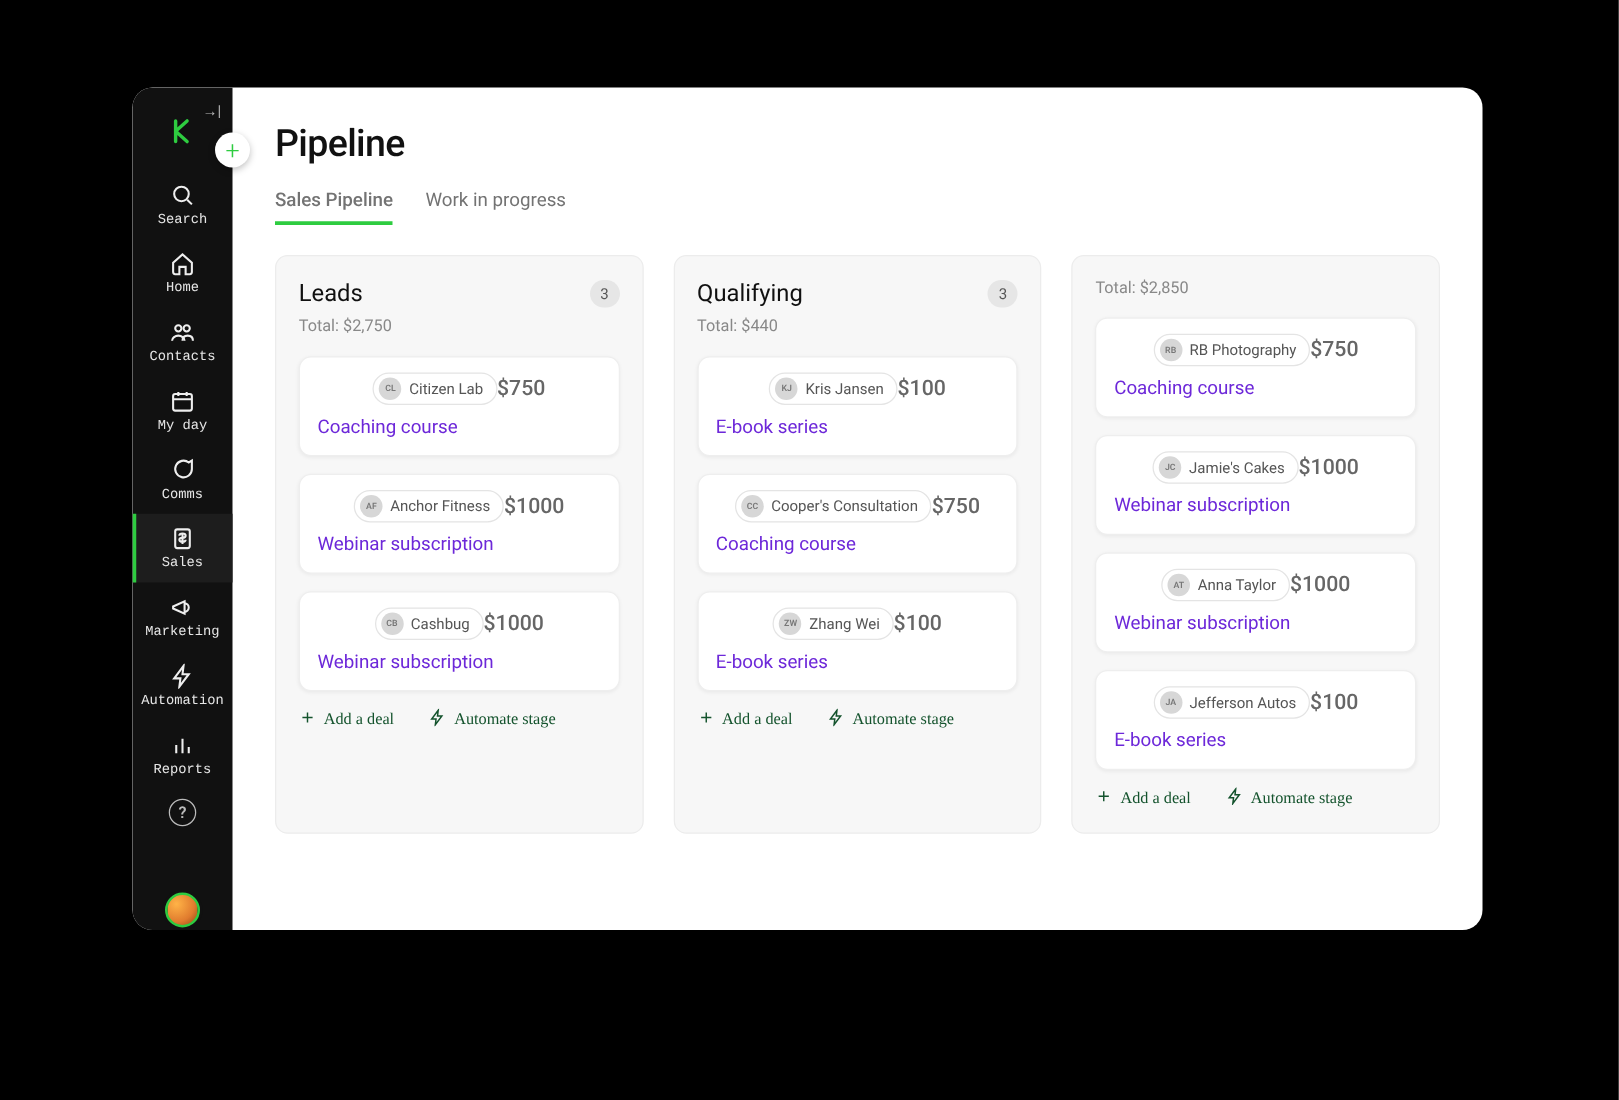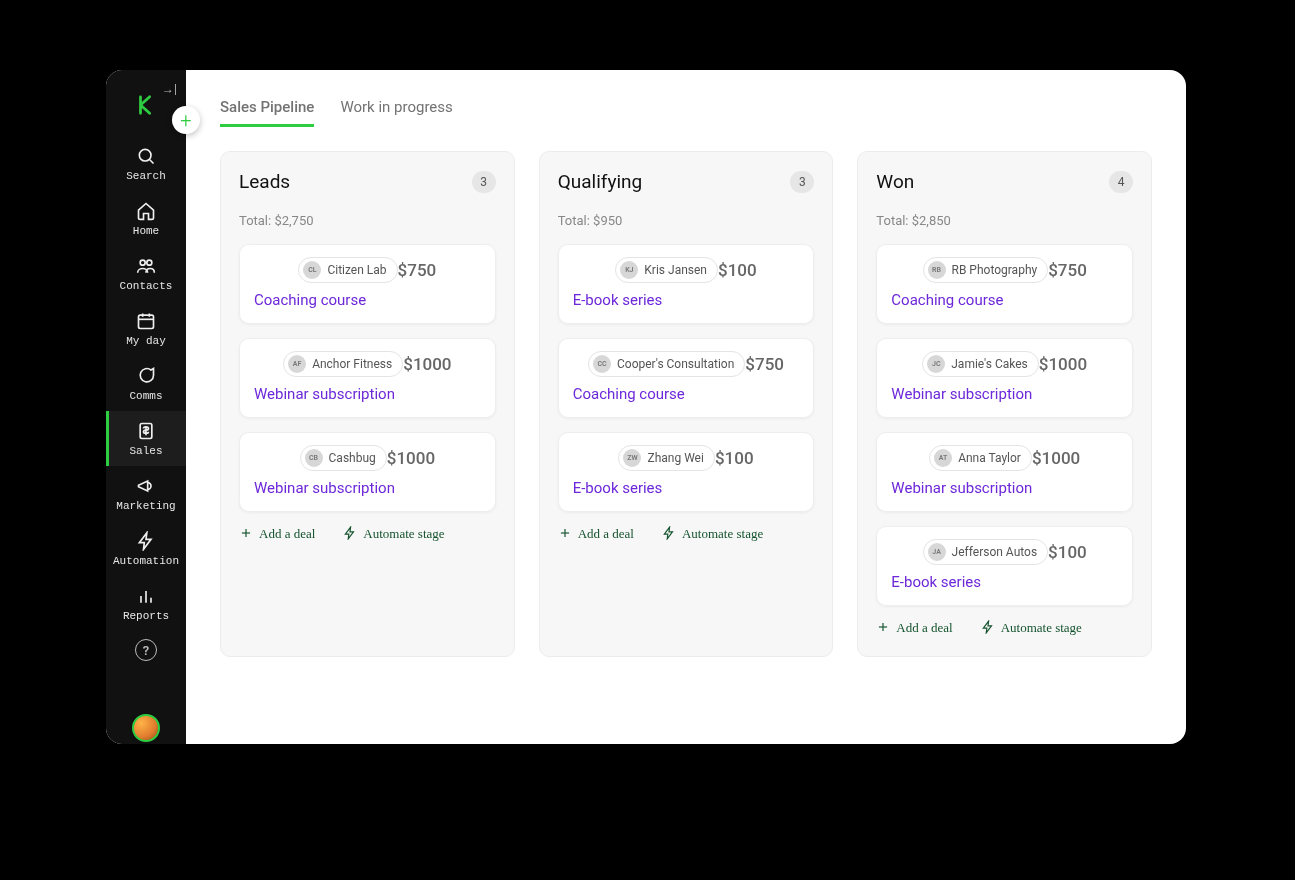--- a/index.html
+++ b/index.html
@@ -151,21 +151,21 @@
     background: #f7f7f7;
     border: 1px solid #ececec;
     border-radius: 10px;
     padding: 18px 18px 20px;
     min-width: 0;
   }
   .col-head {
     display: flex;
     justify-content: space-between;
     align-items: center;
-    margin-bottom: 20px;
+    margin-bottom: 8px;
   }
   .col-title {
     font-size: 19px;
     color: #111;
   }
   .count-badge {
     background: #e6e6e6;
     border-radius: 12px;
     min-width: 24px;
     height: 22px;
@@ -319,20 +319,21 @@
             <line x1="18" y1="20" x2="18" y2="14"></line>
           </svg>
         <span class="nav-label">Reports</span>
       </div>
     </nav>
     <div class="help-icon">?</div>
     <div class="avatar"></div>
   </aside>
 
   <main class="main">
+    <h1 class="page-title">Pipeline</h1>
 
     <div class="tabs">
       <div class="tab active">Sales Pipeline</div>
       <div class="tab">Work in progress</div>
     </div>
 
     <div class="columns">
         <div class="col">
           <div class="col-head">
             <div class="col-title">Leads</div>
@@ -383,21 +384,21 @@
               </svg>
               <span>Automate stage</span>
             </div>
           </div>
         </div>
         <div class="col">
           <div class="col-head">
             <div class="col-title">Qualifying</div>
             <div class="count-badge">3</div>
           </div>
-          <div class="col-total">Total: $950</div>
+          <div class="col-total">Total: $440</div>
           <div class="deal-card">
             <div class="card-top">
               <div class="chip">
                 <span class="chip-avatar">KJ</span>
                 <span>Kris Jansen</span>
               </div>
               <div class="price">$100</div>
             </div>
             <div class="card-name">E-book series</div>
           </div>
@@ -431,24 +432,20 @@
             </div>
             <div class="link-btn">
               <svg viewBox="0 0 24 24" fill="none" stroke="currentColor" stroke-width="2">
                 <path d="M13 2L4 14h6l-1 8 9-12h-6l1-8z"></path>
               </svg>
               <span>Automate stage</span>
             </div>
           </div>
         </div>
         <div class="col">
-          <div class="col-head">
-            <div class="col-title">Won</div>
-            <div class="count-badge">4</div>
-          </div>
           <div class="col-total">Total: $2,850</div>
           <div class="deal-card">
             <div class="card-top">
               <div class="chip">
                 <span class="chip-avatar">RB</span>
                 <span>RB Photography</span>
               </div>
               <div class="price">$750</div>
             </div>
             <div class="card-name">Coaching course</div>

